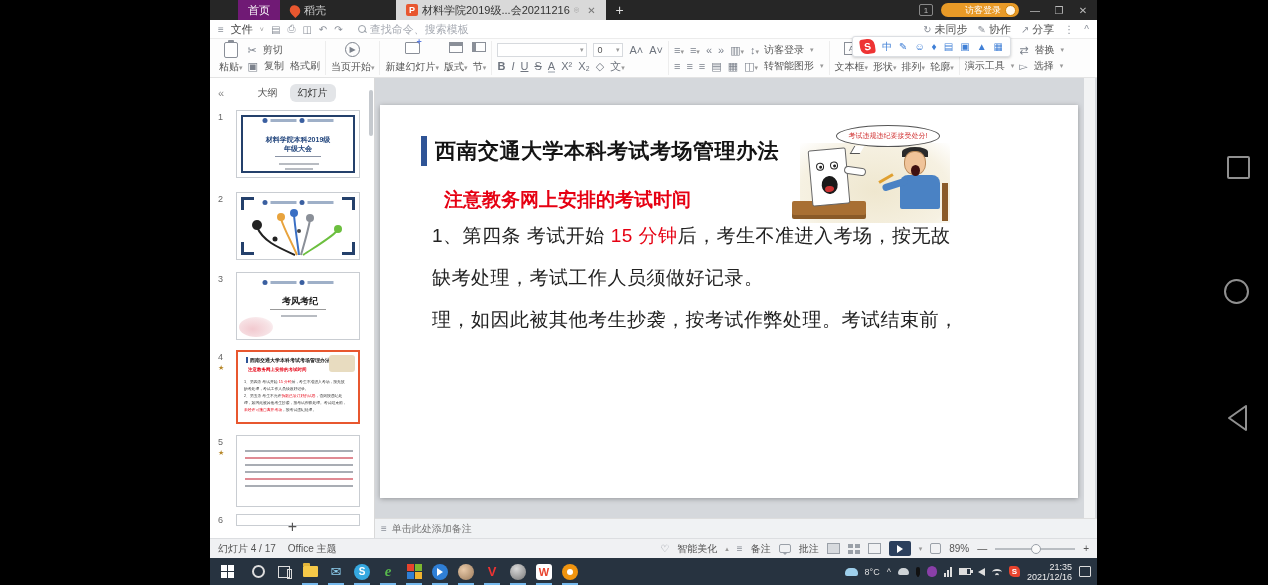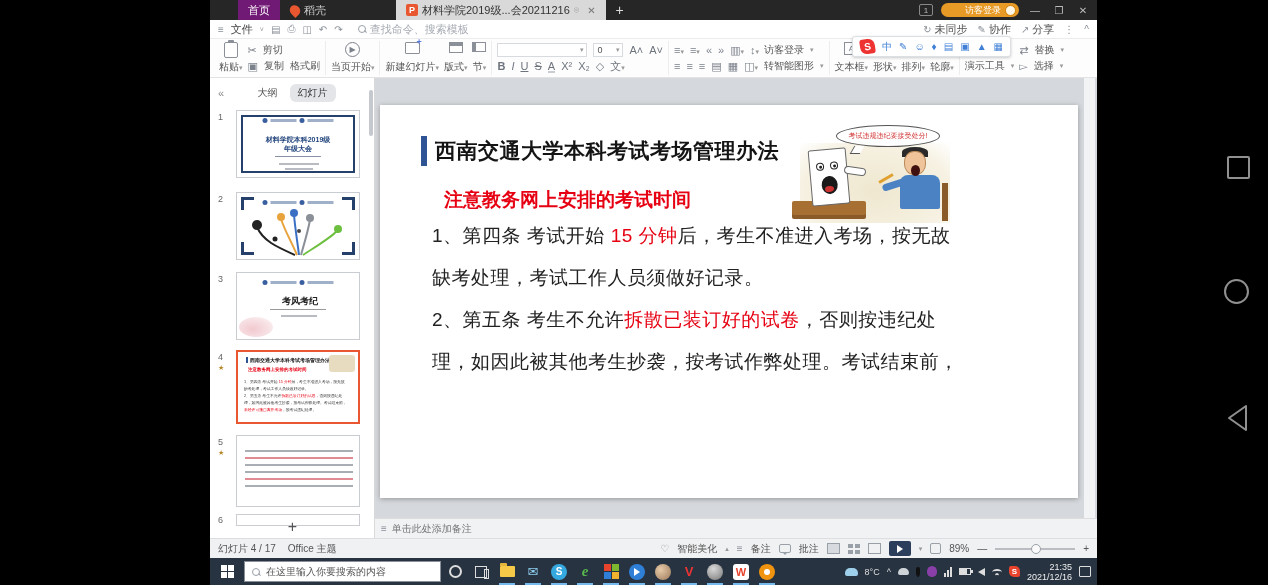--- a/index.html
+++ b/index.html
@@ -549,21 +549,20 @@
           <div class="st-head"></div>
           <div class="st-mouth"></div>
           <div class="ct-bubble">
               <span>考试违规违纪要接受处分!</span>
             </div>
           <div class="ct-tail"></div>
         </div>
         <div id="slide-body">
             <div class="body-line"><span>1、第四条  考试开始 </span><span class="red">15 分钟</span><span>后，考生不准进入考场，按无故</span></div>
             <div class="body-line"><span>缺考处理，考试工作人员须做好记录。</span></div>
-            <div class="body-line"><span>2、第五条  考生不允许</span><span class="red">拆散已装订好的试卷</span><span>，否则按违纪处</span></div>
             <div class="body-line"><span>理，如因此被其他考生抄袭，按考试作弊处理。考试结束前，</span></div>
           </div>
       </div>
     </div>
 
     <div id="notesbar">
       <span style="color:#8a8f98;">≡</span>
       <span>单击此处添加备注</span>
     </div>
 
@@ -595,24 +594,20 @@
 
     <div id="taskbar">
       <div id="start">
           <span class="winlogo">
             <div></div>
             <div></div>
             <div></div>
             <div></div>
           </span>
         </div>
-      <div id="tsearch">
-        <span class="mag"></span>
-        <span>在这里输入你要搜索的内容</span>
-      </div>
       <div class="app-ico">
           <span class="cortana"></span>
         </div>
       <div class="app-ico">
           <span class="taskview"></span>
         </div>
       <div class="app-ico run">
           <span class="folder"></span>
         </div>
       <div class="app-ico run">

